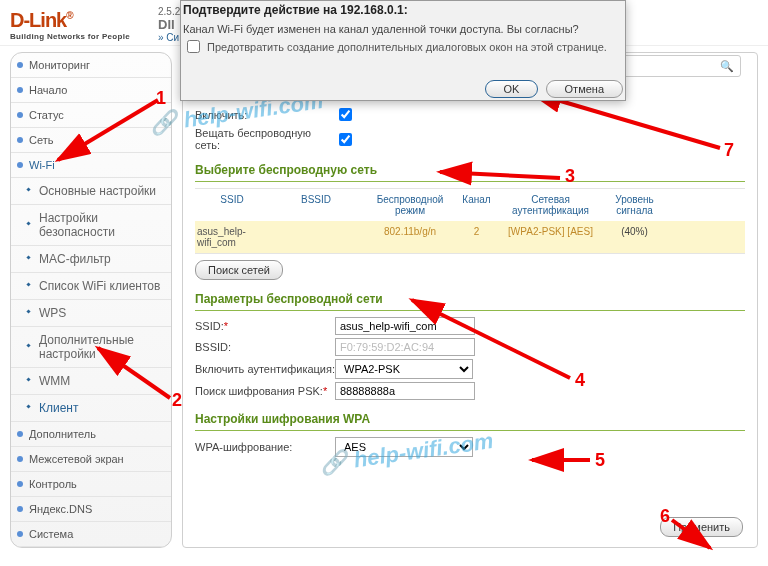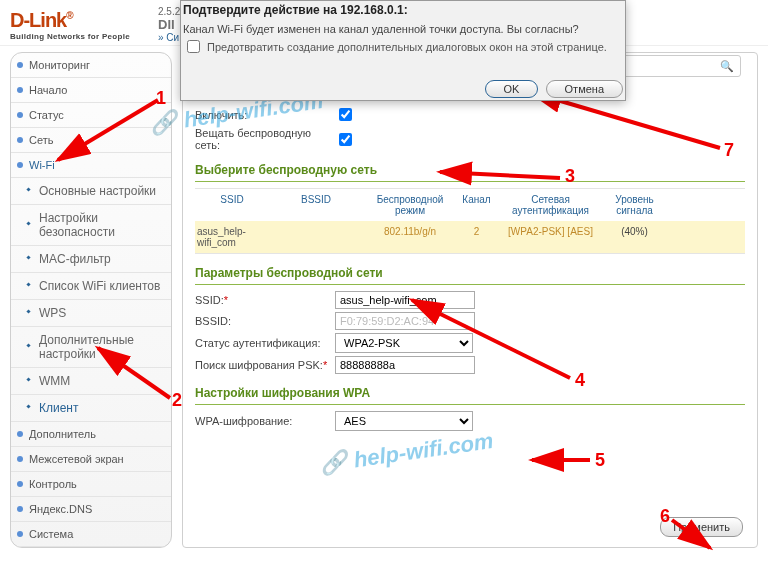--- a/index.html
+++ b/index.html
@@ -133,32 +133,33 @@
         </div>
         <div class="datarow">
           <div class="c-ssid">asus_help-wifi_com</div>
           <div class="c-bssid"></div>
           <div class="c-mode">802.11b/g/n</div>
           <div class="c-ch">2</div>
           <div class="c-auth">[WPA2-PSK] [AES]</div>
           <div class="c-sig">(40%)</div>
         </div>
       </div>
+      <div style="margin:6px 0"><span class="btn">Поиск сетей</span></div>
 
       <div class="section-h">Параметры беспроводной сети</div>
       <div class="row">
           <span class="lbl"><span>SSID:</span><span class="req">*</span></span>
           <input class="txt wide" value="asus_help-wifi_com" style="">
         </div>
       <div class="row">
           <span class="lbl">BSSID:</span>
           <input class="txt wide" style="color: rgb(187, 187, 187);" value="F0:79:59:D2:AC:94">
         </div>
       <div class="row">
-          <span class="lbl">Статус аутентификация:</span>
+          <span class="lbl">Включить аутентификация:</span>
           <select class="sel wide"><option>WPA2-PSK</option></select>
         </div>
       <div class="row">
           <span class="lbl"><span>Поиск шифрования PSK:</span><span class="req">*</span></span>
           <input class="txt wide" value="88888888a" style="">
         </div>
 
       <div class="section-h">Настройки шифрования WPA</div>
       <div class="row">
           <span class="lbl">WPA-шифрование:</span>

